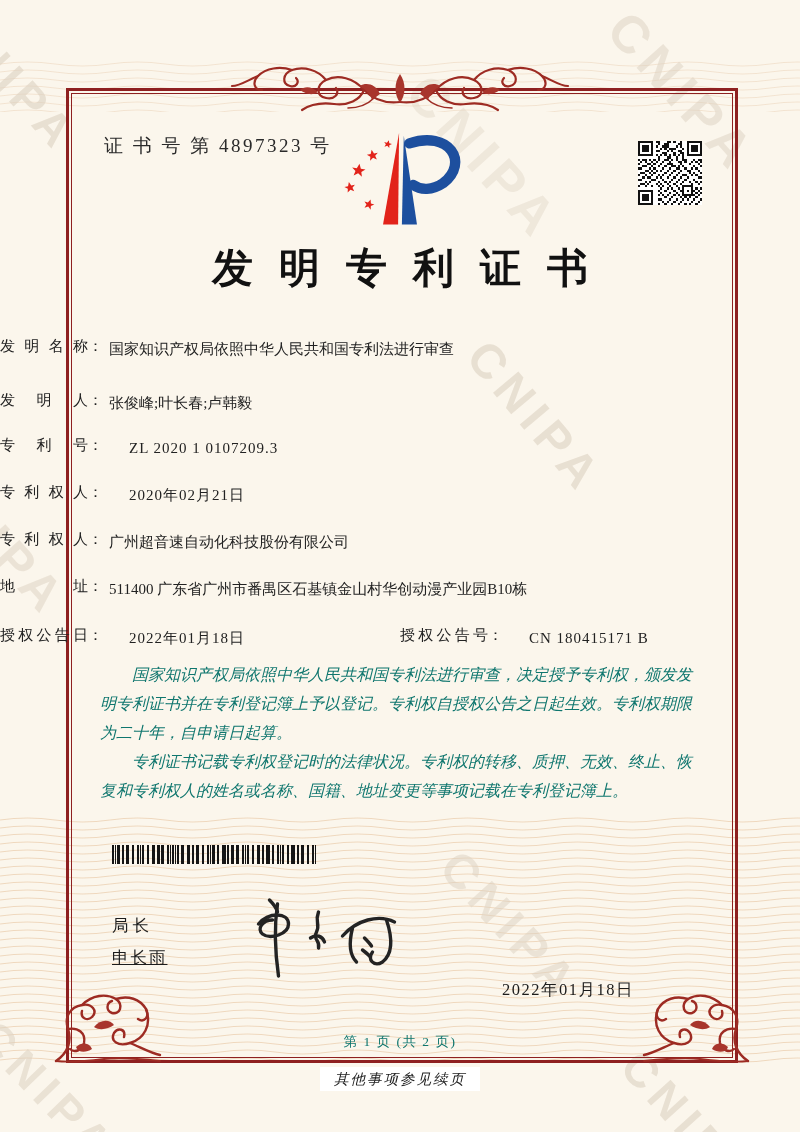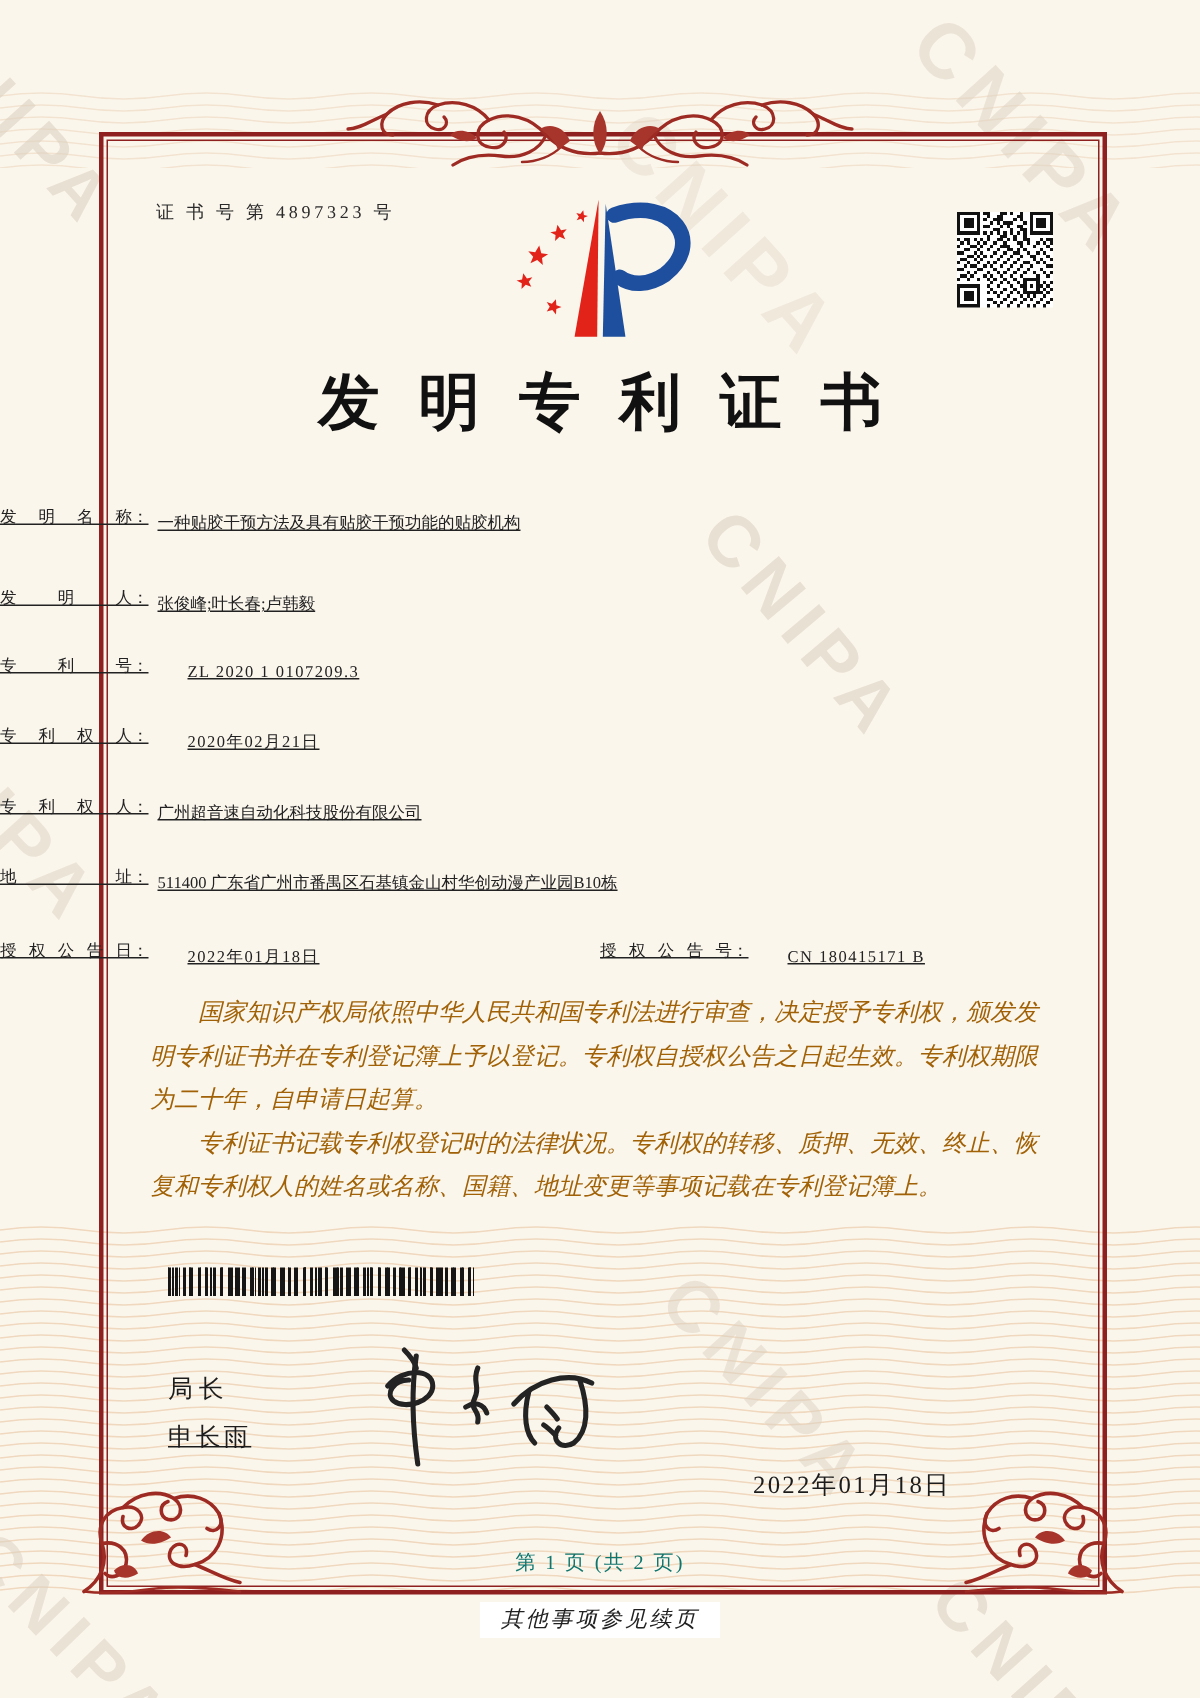--- a/index.html
+++ b/index.html
@@ -18,40 +18,40 @@
   }
   
   .frame{
     position:absolute; left:66px; top:88px; width:672px; height:975px;
     border:3px solid #8e2020; box-sizing:border-box;
   }
   .frame .inner{
     position:absolute; inset:2px; border:1px solid #8e2020;
   }
   .cert-no{
-    position:absolute; left:104px; top:133px; font-size:12px; letter-spacing:2.5px;
+    position:absolute; left:104px; top:133px; font-size:19px; letter-spacing:2.5px;
     color:#2a2a2a;
     font-family:Liberation Serif, serif;
   }
   .title{
     position:absolute; left:0; right:0; top:241px; text-align:center;
     font-size:41px; font-weight:bold; letter-spacing:26px; text-indent:26px;
     color:#111;
   }
-  .frow{ position:absolute; display:flex; font-size:11px; color:#222;text-decoration:underline; }
+  .frow{ position:absolute; display:flex; font-size:15px; color:#222; }
   .frow .lbl{
     display:inline-block; width:88px; text-align:justify; text-align-last:justify;
     flex:none;
   }
   .frow .colon{ flex:none; }
   .frow .val{ margin-left:6px; width:472px; line-height:25px; }
   .frow .val.mono{ letter-spacing:1px;margin-left:26px; }
   .body-text{
     position:absolute; left:100px; top:660px; width:602px;
-    font-size:16px; line-height:29px; font-style:italic; color:#a16207;
+    font-size:16px; line-height:29px; font-style:italic; color:#0f766e;
     font-family:"DejaVu Serif","Liberation Serif",serif;
   }
   .body-text p{ margin:0; text-indent:2em; }
   .barcode{
     position:absolute; left:112px; top:845px; width:204px; height:19px;
     background-image:
       repeating-linear-gradient(90deg,#151515 0 2px,transparent 2px 5px),
       repeating-linear-gradient(90deg,#151515 0 1px,transparent 1px 7px),
       repeating-linear-gradient(90deg,transparent 0 3px,#151515 3px 4px,transparent 4px 11px);
   }
@@ -174,21 +174,21 @@
         <rect x="22" y="22" width="1" height="1"></rect>
       <path d="M8 0h2v1h-2zM13 0h2v1h-2zM16 0h1v1h-1zM19 0h1v1h-1zM9 1h1v1h-1zM12 1h2v1h-2zM18 1h2v1h-2zM8 2h1v1h-1zM11 2h3v1h-3zM17 2h1v1h-1zM19 2h1v1h-1zM10 3h1v1h-1zM12 3h1v1h-1zM14 3h3v1h-3zM20 3h1v1h-1zM8 4h2v1h-2zM13 4h1v1h-1zM15 4h1v1h-1zM18 4h2v1h-2zM11 5h2v1h-2zM16 5h1v1h-1zM19 5h2v1h-2zM8 6h1v1h-1zM10 6h1v1h-1zM12 6h1v1h-1zM14 6h1v1h-1zM16 6h1v1h-1zM18 6h1v1h-1zM20 6h1v1h-1zM9 7h1v1h-1zM13 7h2v1h-2zM17 7h1v1h-1zM20 7h1v1h-1zM0 8h1v1h-1zM2 8h2v1h-2zM5 8h1v1h-1zM7 8h1v1h-1zM9 8h1v1h-1zM12 8h2v1h-2zM15 8h1v1h-1zM17 8h1v1h-1zM20 8h2v1h-2zM25 8h1v1h-1zM27 8h2v1h-2zM1 9h1v1h-1zM3 9h1v1h-1zM6 9h1v1h-1zM8 9h1v1h-1zM11 9h1v1h-1zM14 9h1v1h-1zM18 9h2v1h-2zM21 9h1v1h-1zM24 9h1v1h-1zM26 9h1v1h-1zM28 9h1v1h-1zM0 10h1v1h-1zM4 10h2v1h-2zM7 10h1v1h-1zM10 10h1v1h-1zM13 10h3v1h-3zM19 10h1v1h-1zM23 10h1v1h-1zM27 10h1v1h-1zM2 11h2v1h-2zM6 11h1v1h-1zM9 11h1v1h-1zM12 11h1v1h-1zM15 11h2v1h-2zM18 11h1v1h-1zM20 11h1v1h-1zM25 11h1v1h-1zM28 11h1v1h-1zM0 12h2v1h-2zM5 12h1v1h-1zM7 12h1v1h-1zM11 12h1v1h-1zM14 12h1v1h-1zM17 12h2v1h-2zM21 12h1v1h-1zM24 12h1v1h-1zM26 12h1v1h-1zM3 13h2v1h-2zM6 13h1v1h-1zM8 13h1v1h-1zM10 13h1v1h-1zM13 13h1v1h-1zM16 13h1v1h-1zM19 13h1v1h-1zM22 13h2v1h-2zM27 13h1v1h-1zM1 14h2v1h-2zM5 14h1v1h-1zM7 14h1v1h-1zM12 14h1v1h-1zM15 14h1v1h-1zM18 14h1v1h-1zM23 14h1v1h-1zM25 14h1v1h-1zM28 14h1v1h-1zM0 15h1v1h-1zM3 15h1v1h-1zM6 15h1v1h-1zM9 15h1v1h-1zM11 15h1v1h-1zM14 15h1v1h-1zM17 15h1v1h-1zM20 15h2v1h-2zM24 15h1v1h-1zM26 15h1v1h-1zM2 16h1v1h-1zM4 16h2v1h-2zM8 16h1v1h-1zM10 16h1v1h-1zM13 16h1v1h-1zM16 16h1v1h-1zM19 16h1v1h-1zM22 16h1v1h-1zM27 16h2v1h-2zM0 17h2v1h-2zM6 17h2v1h-2zM11 17h1v1h-1zM15 17h1v1h-1zM18 17h1v1h-1zM21 17h1v1h-1zM25 17h1v1h-1zM3 18h1v1h-1zM5 18h1v1h-1zM9 18h1v1h-1zM12 18h1v1h-1zM14 18h1v1h-1zM17 18h1v1h-1zM20 18h1v1h-1zM23 18h1v1h-1zM26 18h1v1h-1zM28 18h1v1h-1zM1 19h2v1h-2zM4 19h1v1h-1zM8 19h1v1h-1zM10 19h1v1h-1zM13 19h1v1h-1zM16 19h1v1h-1zM19 19h1v1h-1zM24 19h1v1h-1zM27 19h1v1h-1zM0 20h1v1h-1zM3 20h1v1h-1zM6 20h1v1h-1zM9 20h1v1h-1zM11 20h1v1h-1zM14 20h1v1h-1zM17 20h1v1h-1zM10 21h1v1h-1zM13 21h1v1h-1zM15 21h1v1h-1zM18 21h1v1h-1zM26 21h1v1h-1zM28 21h1v1h-1zM9 22h1v1h-1zM12 22h1v1h-1zM16 22h1v1h-1zM19 22h1v1h-1zM25 22h1v1h-1zM27 22h1v1h-1zM10 23h1v1h-1zM14 23h1v1h-1zM17 23h1v1h-1zM26 23h1v1h-1zM28 23h1v1h-1zM9 24h1v1h-1zM11 24h1v1h-1zM13 24h1v1h-1zM16 24h1v1h-1zM18 24h1v1h-1zM25 24h1v1h-1zM27 24h1v1h-1zM12 25h1v1h-1zM15 25h1v1h-1zM19 25h1v1h-1zM21 25h1v1h-1zM23 25h1v1h-1zM26 25h1v1h-1zM9 26h2v1h-2zM14 26h1v1h-1zM17 26h1v1h-1zM20 26h1v1h-1zM22 26h1v1h-1zM25 26h1v1h-1zM28 26h1v1h-1zM11 27h1v1h-1zM13 27h1v1h-1zM16 27h1v1h-1zM19 27h1v1h-1zM24 27h1v1h-1zM27 27h1v1h-1zM9 28h1v1h-1zM12 28h1v1h-1zM15 28h1v1h-1zM18 28h1v1h-1zM21 28h1v1h-1zM23 28h1v1h-1zM26 28h1v1h-1z"></path>
     </g>
   </svg>
 
   <div class="title">发明专利证书</div>
 
   <div class="frow" style="top:337px">
     <span class="lbl">发明名称</span>
       <span class="colon">：</span>
-    <span class="val">一种贴胶干预方法及具有贴胶干预功能的贴胶机构</span>
+    <span class="val">国家知识产权局依照中华人民共和国专利法进行审查</span>
   </div>
   <div class="frow" style="top:391px">
     <span class="lbl">发明人</span>
       <span class="colon">：</span>
     <span class="val">张俊峰;叶长春;卢韩毅</span>
   </div>
   <div class="frow" style="top:436px">
     <span class="lbl">专利号</span>
       <span class="colon">：</span>
     <span class="val mono">ZL 2020 1 0107209.3</span>

